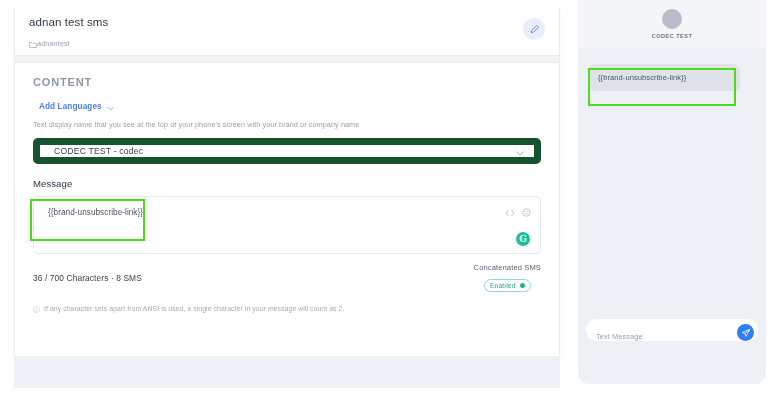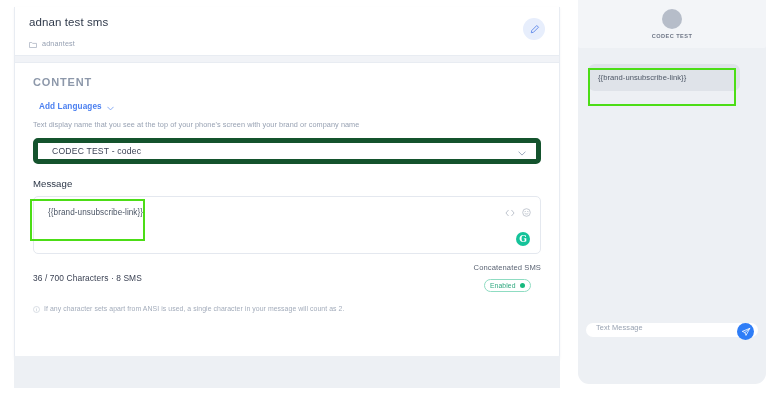--- a/index.html
+++ b/index.html
@@ -42,21 +42,20 @@
   }
   .doc-title {
     font-size: 11.5px;
     color: #303a4b;
     letter-spacing: .1px;
     line-height: 14px;
   }
   .folder-row {
     display: flex;
     align-items: center;
-    gap: 5px;
     margin-top: 5px;
   }
   .folder-icon { display: block; }
   .folder-label {
     font-size: 7.2px;
     color: #96a0b2;
     letter-spacing: .15px;
   }
 
   .edit-pill {
@@ -113,21 +112,21 @@
   .field-help {
     margin-top: 5px;
     font-size: 7.3px;
     color: #98a2b3;
     letter-spacing: .06px;
   }
 
   .select-box {
     margin-top: 9px;
     height: 26px;
-    border: 5px solid #14532d;
+    border: 7px solid #14532d;
     border-radius: 5px;
     background: #fff;
     display: flex;
     align-items: center;
     padding: 0 10px 0 14px;
     cursor: pointer;
   }
   .select-value {
     flex: 1;
     font-size: 8.6px;
@@ -333,25 +332,25 @@
   .composer {
     position: absolute;
     left: 0; right: 0; bottom: 0;
     height: 36px;
     display: flex;
     align-items: center;
     padding: 0 8px;
   }
   .composer-field {
     flex: 1;
-    height: 14px;
+    height: 22px;
     border-radius: 11px;
     background: #ffffff;
     display: flex;
-    align-items: flex-start;
+    align-items: flex-end;
     padding: 0 4px 0 10px;
   }
   .composer-placeholder {
     flex: 1;
     font-size: 7.4px;
     color: #98a2b1;
     letter-spacing: .1px;
   }
   .send-btn {
     width: 17px; height: 17px;

